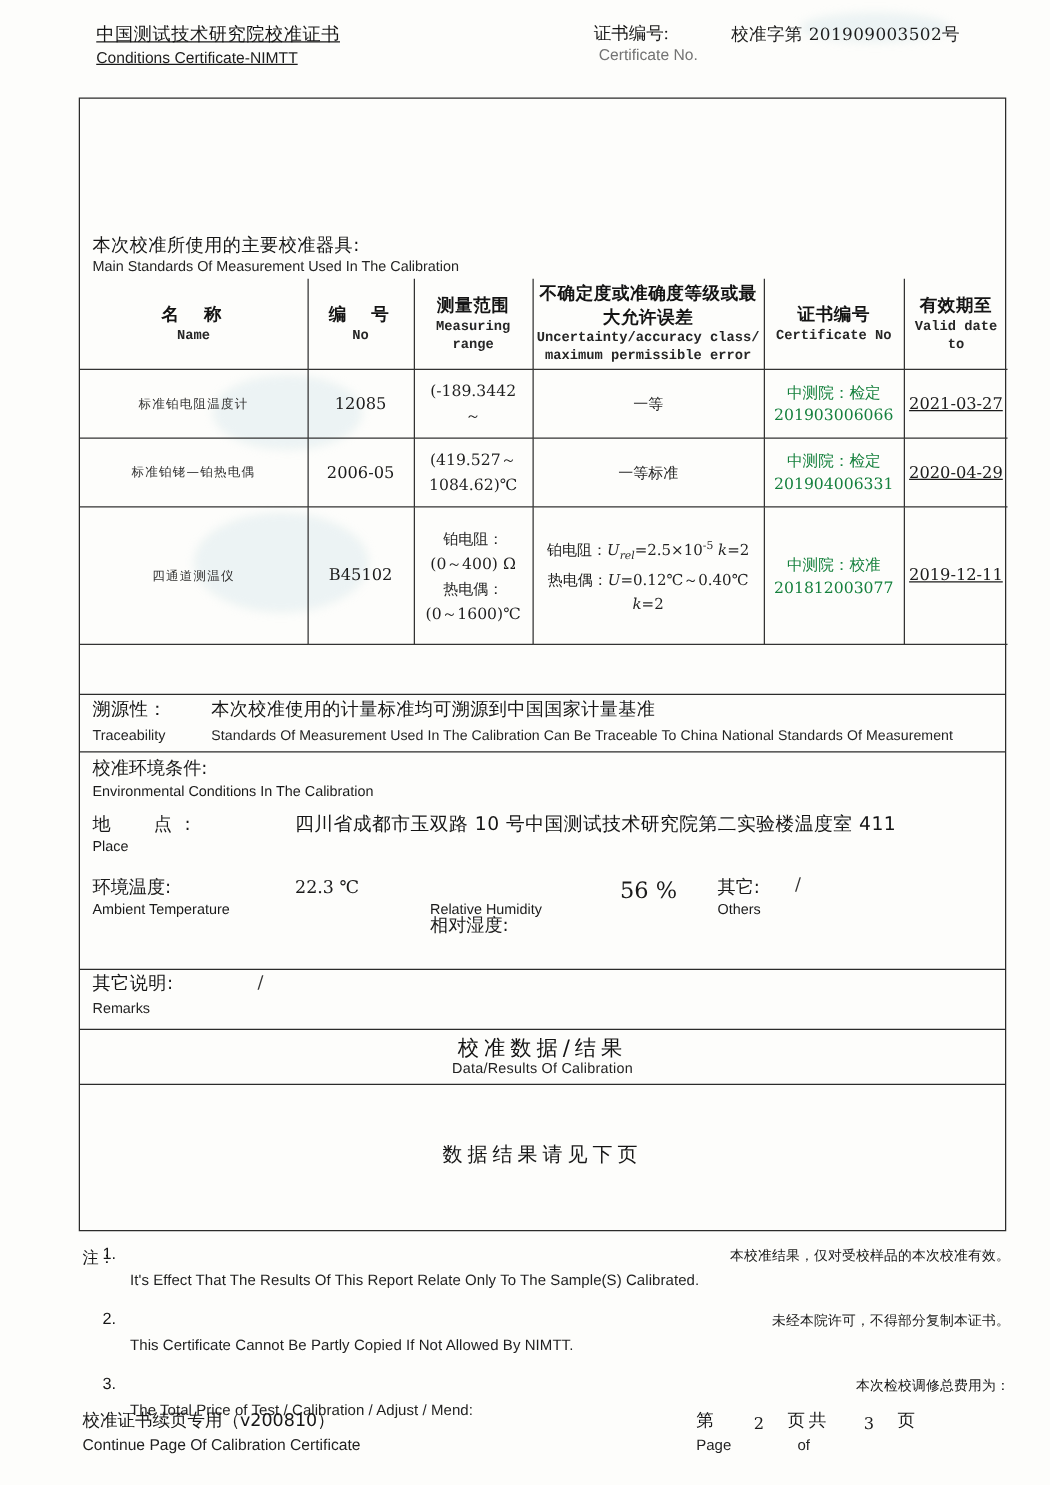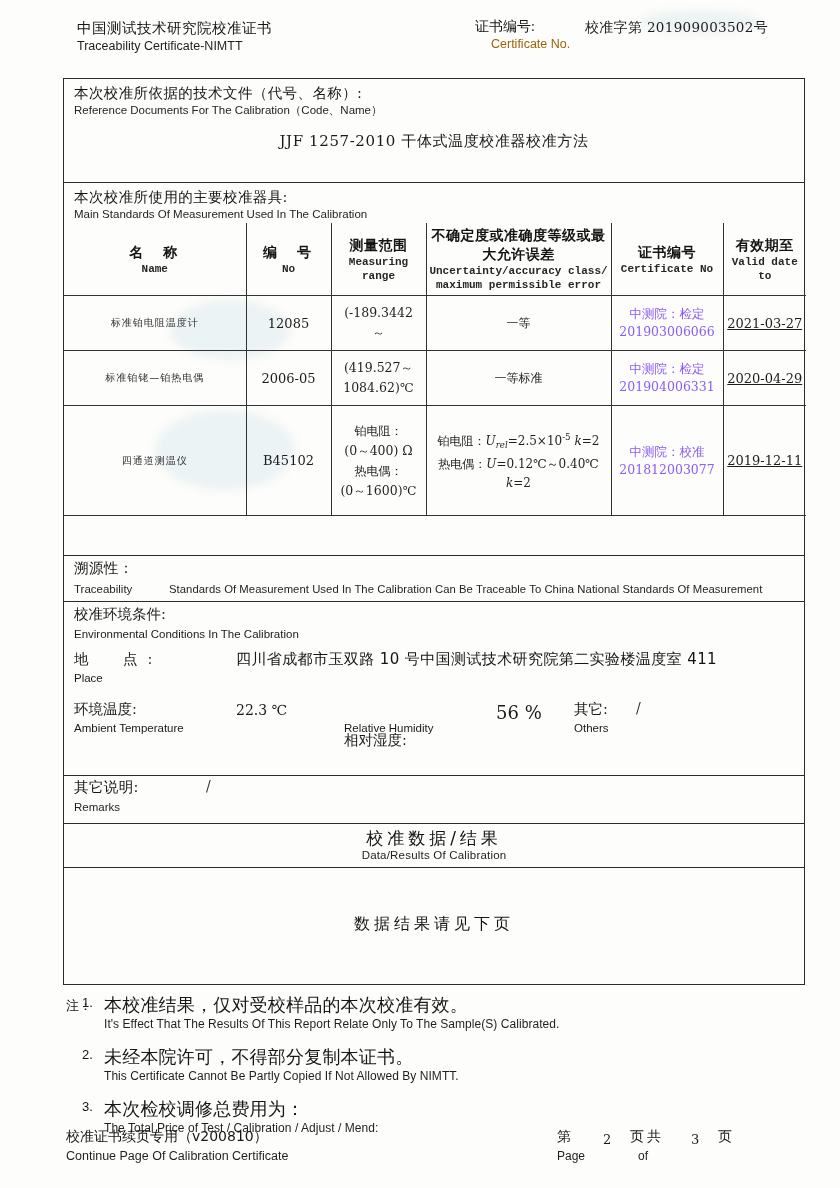--- a/index.html
+++ b/index.html
@@ -30,20 +30,21 @@
     position: absolute;
     left: 63px;
     top: 18px;
     width: 742px;
     height: 52px;
   }
   .hdr-left {
     position: absolute;
     left: 14px;
     top: 0;
+    text-decoration: underline;
   }
   .hdr-left .cn-line {
     font-size: 14.5px;
     letter-spacing: 0.5px;
     color: #161616;
     line-height: 20px;
   }
   .hdr-left .en-line {
     font-size: 12.5px;
     color: #1d1d1d;
@@ -57,23 +58,23 @@
   }
   .hdr-right .cert-label-cn {
     position: absolute;
     left: 0; top: 0;
     font-size: 14px;
     color: #161616;
     font-family: Liberation Serif, serif;
   }
   .hdr-right .cert-label-en {
     position: absolute;
-    left: 16px; top: 19px;
+    left: 4px; top: 19px;
     font-size: 12.5px;
-    color: #a16207;
+    color: #737373;
   }
   .hdr-right .cert-value {
     position: absolute;
     left: 110px; top: 1px;
     font-size: 14px;
     letter-spacing: 0.3px;
     color: #1c1c1c;
   }
   .cert-value .num { font-family: "DejaVu Serif", serif; font-size: 13.5px; }
 
@@ -149,21 +150,21 @@
   table.std tr:first-child th { border-top: none; margin-top: 43px; }
 
   .th-cn { font-size: 14px; letter-spacing: 3px; color: #141414; line-height: 19px; display: block; }
   .th-cn.tight { letter-spacing: 0.5px; }
   .th-en { font-size: 11px; color: #262626; line-height: 14px; display: block; font-family: Liberation Mono, monospace; }
 
   td.name-cell { font-size: 10px; letter-spacing: 1px; color: #303030; }
   td.num-cell  { font-family: "DejaVu Serif", serif; font-size: 13px; color: #1c1c1c; }
   td.range-cell{ font-family: "DejaVu Serif", serif; font-size: 12.5px; color: #1f1f1f; line-height: 20px; }
   td.unc-cell  { font-family: "DejaVu Serif", serif; font-size: 12px; color: #1f1f1f; line-height: 19px; }
-  td.cert-cell { font-family: "DejaVu Serif", serif; font-size: 12.5px; color: #8b5cf6; line-height: 18px; }
+  td.cert-cell { font-family: "DejaVu Serif", serif; font-size: 12.5px; color: #15803d; line-height: 18px; }
   td.date-cell { font-family: "DejaVu Serif", serif; font-size: 13px; color: #1c1c1c; text-decoration: underline; }
 
   .sub { vertical-align: sub; font-size: 0.72em; }
   .sup { vertical-align: super; font-size: 0.72em; }
   .ital { font-style: italic; }
 
   
   #trace-block { top: 477px; height: 46px; }
   #trace-block .t-cn-label { position: absolute; left: 10px; top: 3px; font-size: 14.5px; }
   #trace-block .t-en-label { position: absolute; left: 10px; top: 26px; font-size: 11.5px; }
@@ -246,21 +247,21 @@
     position: relative;
     margin-left: 38px;
   }
   .note .n-idx {
     position: absolute;
     left: -22px;
     top: 0;
     font-size: 13px;
     color: #161616;
   }
-  .note .n-cn { font-size: 18px; color: #161616; line-height: 20px; letter-spacing: 0.2px; }
+  .note .n-cn { font-size: 11px; color: #161616; line-height: 20px; letter-spacing: 0.2px; text-align: right; }
   .note .n-en { font-size: 12px; color: #1f1f1f; line-height: 18px; letter-spacing: 0.05px; }
   .note + .note { margin-top: 14px; }
 
   
   .footer {
     position: absolute;
     left: 66px;
     top: 1128px;
     width: 760px;
     height: 46px;
@@ -289,41 +290,34 @@
 
 <div class="page">
 
   <div class="scan-tint" style="left:170px; top:300px; width:120px; height:60px;"></div>
   <div class="scan-tint" style="left:155px; top:410px; width:140px; height:80px;"></div>
   <div class="scan-tint" style="left:640px; top:10px; width:120px; height:24px;"></div>
 
   <div class="doc-header">
     <div class="hdr-left">
       <div class="cn-line cn">中国测试技术研究院校准证书</div>
-      <div class="en-line en">Traceability Certificate-NIMTT</div>
+      <div class="en-line en">Conditions Certificate-NIMTT</div>
     </div>
     <div class="hdr-right">
       <div class="cert-label-cn cn">证书编号:</div>
       <div class="cert-label-en en">Certificate No.</div>
       <div class="cert-value cn">
         <span>校准字第</span>
         <span class="num">201909003502</span><span>号</span>
       </div>
     </div>
   </div>
 
   <div class="frame">
 
-    <div class="sec sec-border-bottom" id="ref-block">
-      <div class="pad">
-        <div class="lbl-cn cn">本次校准所依据的技术文件（代号、名称）:</div>
-        <div class="lbl-en en">Reference Documents For The Calibration（Code、Name）</div>
-      </div>
-      <div id="ref-doc-value">JJF 1257-2010 干体式温度校准器校准方法</div>
-    </div>
 
     <div class="sec sec-border-bottom" id="std-block">
       <div class="pad">
         <div class="lbl-cn cn">本次校准所使用的主要校准器具:</div>
         <div class="lbl-en en">Main Standards Of Measurement Used In The Calibration</div>
       </div>
 
       <table class="std">
         <colgroup>
           <col style="width:182px">
@@ -417,20 +411,21 @@
             </td>
             <td class="date-cell">2019-12-11</td>
           </tr>
         </tbody>
       </table>
     </div>
 
     <div class="sec sec-border-bottom" id="trace-block">
       <div class="t-cn-label lbl-cn cn">溯源性：</div>
       <div class="t-en-label lbl-en en">Traceability</div>
+      <div class="t-cn-value lbl-cn cn">本次校准使用的计量标准均可溯源到中国国家计量基准</div>
       <div class="t-en-value lbl-en en">Standards Of Measurement Used In The Calibration Can Be Traceable To China National Standards Of Measurement</div>
     </div>
 
     <div class="sec sec-border-bottom" id="env-block">
       <div class="env-title-cn e-cn-label cn">校准环境条件:</div>
       <div class="env-title-en e-en-label en">Environmental Conditions In The Calibration</div>
 
       <div class="place-cn e-cn-label cn">地　点:</div>
       <div class="place-en e-en-label en">Place</div>
       <div class="place-val cn">四川省成都市玉双路 10 号中国测试技术研究院第二实验楼温度室 411</div>

